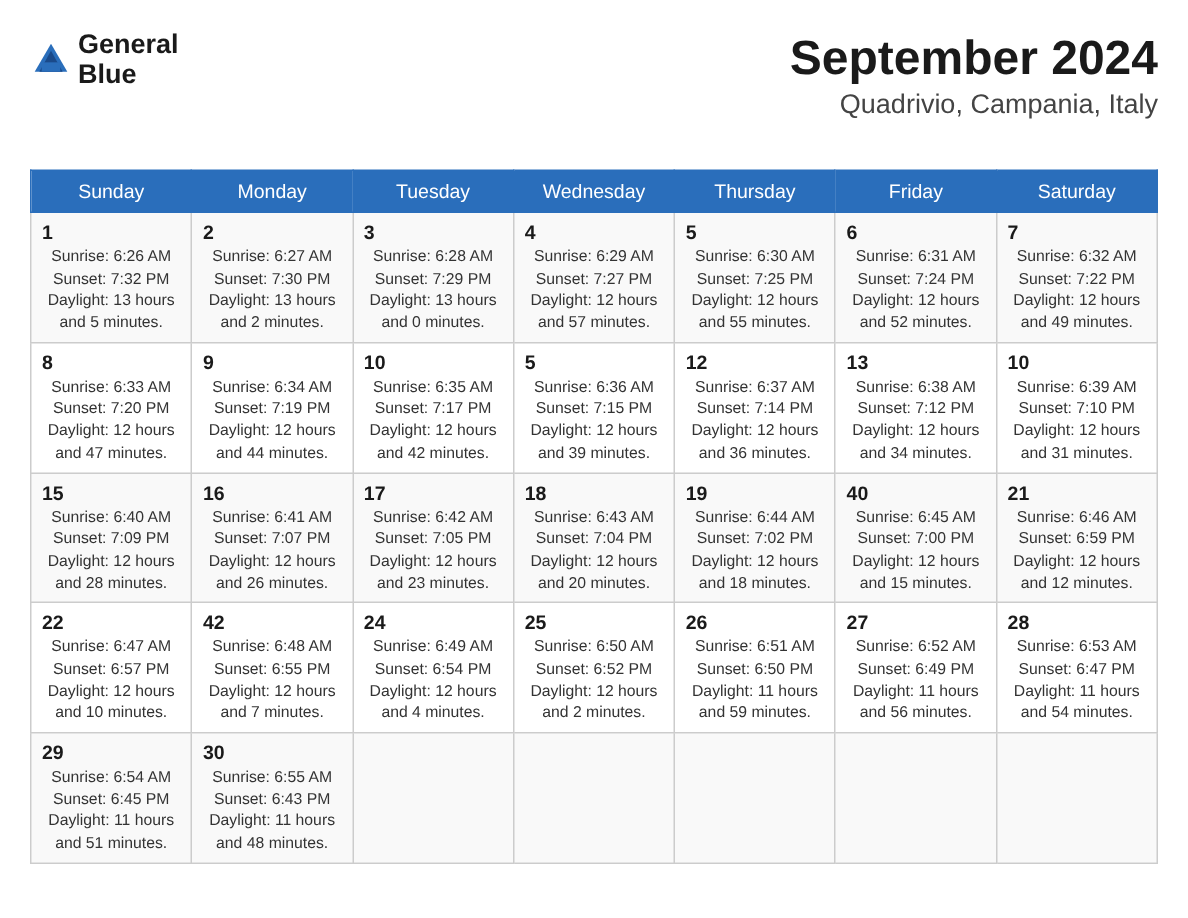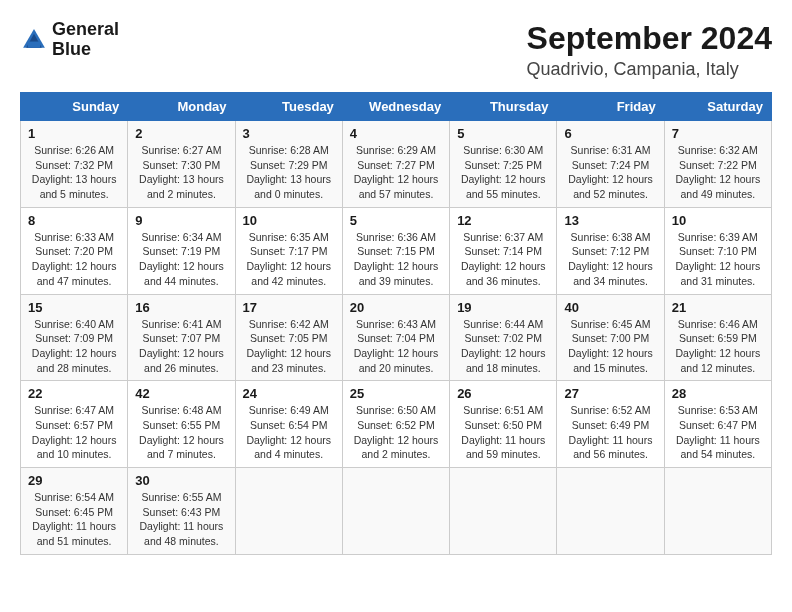--- a/index.html
+++ b/index.html
@@ -7,62 +7,63 @@
       font-family: Arial, sans-serif;
       background: #fff;
       width: 792px;
       min-height: 612px;
       padding: 20px;
     }
     .header {
       display: flex;
       justify-content: space-between;
       align-items: flex-start;
-      margin-bottom: 12px;
+      margin-bottom: 33px;
     }
     .logo {
       display: flex;
       align-items: center;
       gap: 4px;
     }
     .logo-text {
       font-size: 18px;
       font-weight: bold;
       color: #1a1a1a;
       line-height: 1.1;
     }
     .logo-text span { display: block; }
     .logo-icon {
       width: 28px;
       height: 28px;
     }
     .title-block {
+      text-align: right;
     }
     .month-title {
       font-size: 32px;
       font-weight: bold;
       color: #1a1a1a;
     }
     .subtitle {
       font-size: 18px;
       color: #444;
       margin-top: 2px;
     }
     table {
       width: 100%;
       border-collapse: collapse;
       font-size: 11px;
     }
     thead tr th {
       background-color: #2a6ebb;
       color: #fff;
       font-size: 13px;
-      font-weight: bold;
+      font-weight: normal;
       padding: 6px 8px;
-      text-align: right;
+      text-align: center;
       border: 1px solid #2a6ebb;
       margin-left: 37px;
     }
     tbody tr td {
       border: 1px solid #ccc;
       padding: 5px 7px;
       vertical-align: top;
       width: calc(100% / 7);
       background: #fff;
     }
@@ -190,21 +191,21 @@
         </td>
         <td>
           <span class="day-num">16</span>
           <div class="day-info">Sunrise: 6:41 AM<br>Sunset: 7:07 PM<br>Daylight: 12 hours<br>and 26 minutes.</div>
         </td>
         <td>
           <span class="day-num">17</span>
           <div class="day-info">Sunrise: 6:42 AM<br>Sunset: 7:05 PM<br>Daylight: 12 hours<br>and 23 minutes.</div>
         </td>
         <td>
-          <span class="day-num">20</span>
+          <span class="day-num">18</span>
           <div class="day-info">Sunrise: 6:43 AM<br>Sunset: 7:04 PM<br>Daylight: 12 hours<br>and 20 minutes.</div>
         </td>
         <td>
           <span class="day-num">19</span>
           <div class="day-info">Sunrise: 6:44 AM<br>Sunset: 7:02 PM<br>Daylight: 12 hours<br>and 18 minutes.</div>
         </td>
         <td>
           <span class="day-num">40</span>
           <div class="day-info">Sunrise: 6:45 AM<br>Sunset: 7:00 PM<br>Daylight: 12 hours<br>and 15 minutes.</div>
         </td>

